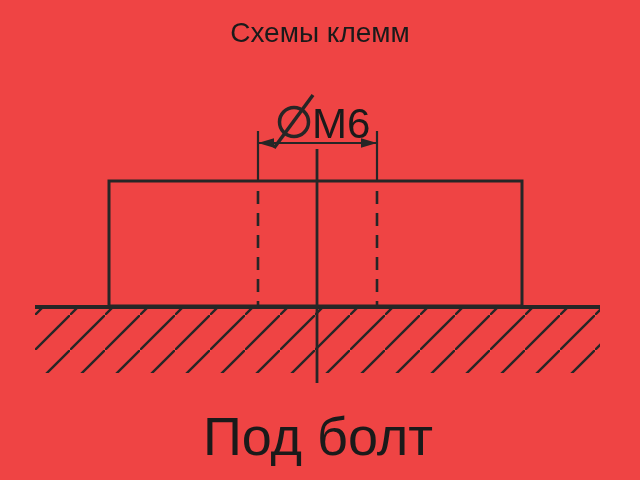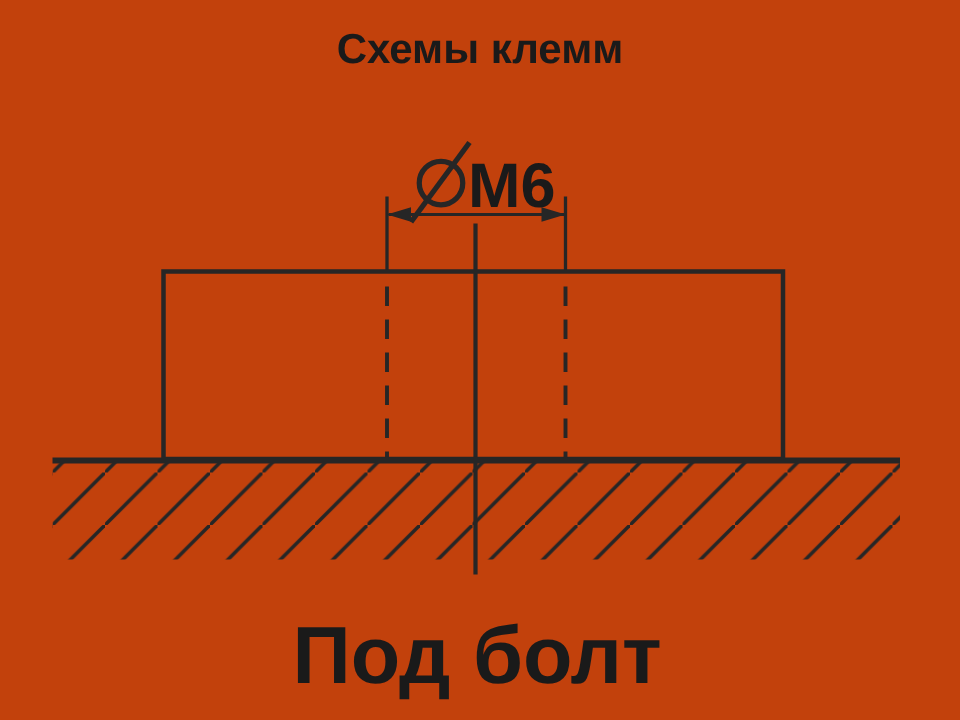--- a/index.html
+++ b/index.html
@@ -4,24 +4,23 @@
 <style>
   html, body {
     margin: 0;
     padding: 0;
     background: #ffffff;
   }
   .page {
     position: relative;
     width: 640px;
     height: 480px;
-    background: #c2410c;
+    background: #ef4444;
     overflow: hidden;
     font-family: "Liberation Sans", sans-serif;
-    font-weight: bold;
   }
   .drawing {
     position: absolute;
     left: 0;
     top: 0;
     width: 640px;
     height: 480px;
   }
   .title-text {
     font-family: "Liberation Sans", sans-serif;

